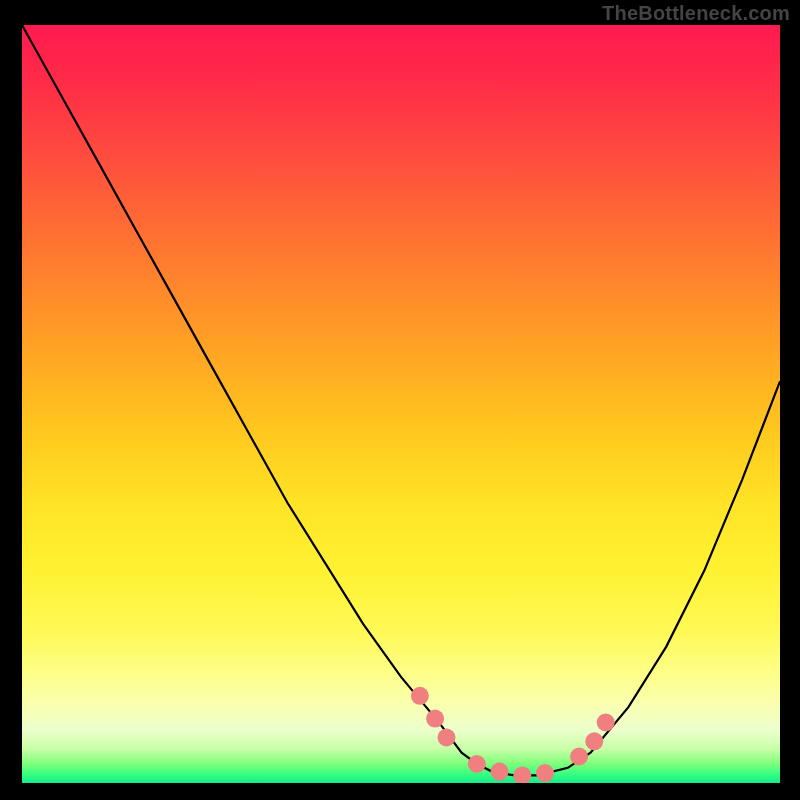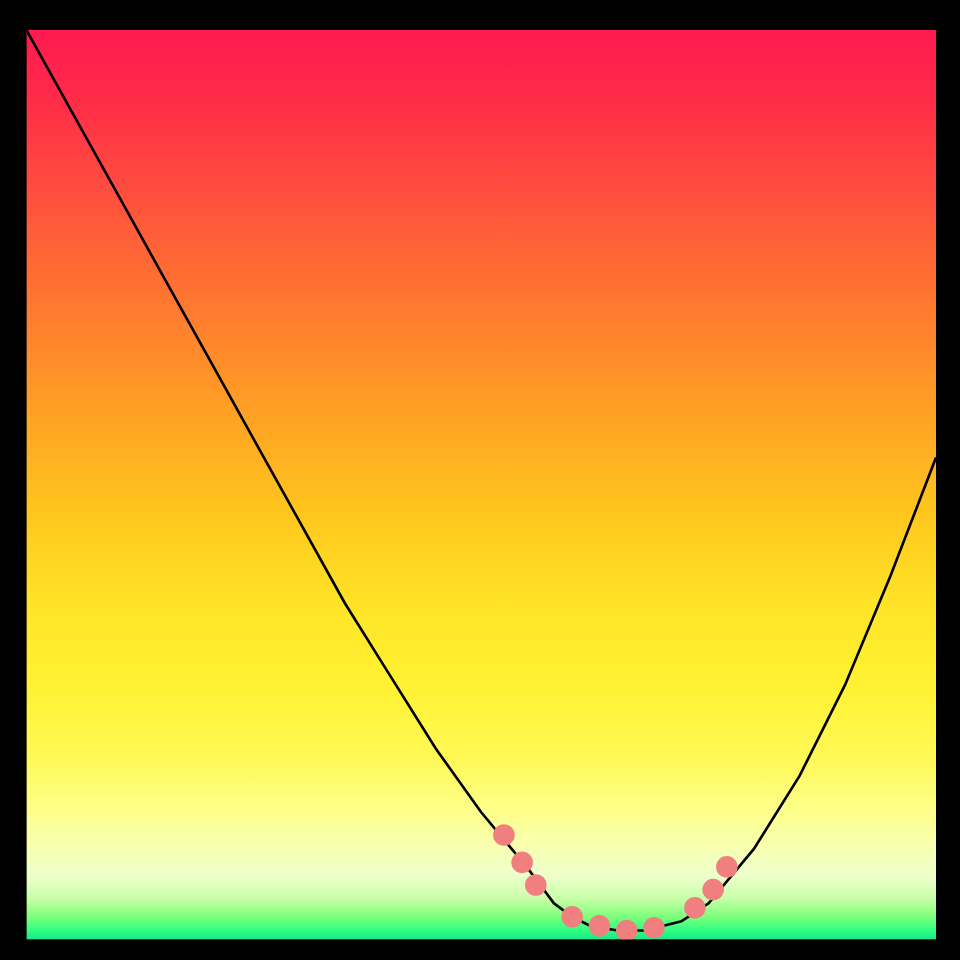--- a/index.html
+++ b/index.html
@@ -63,20 +63,21 @@
   svg.curve {
     position: absolute;
     left: 0; top: 0; width: 100%; height: 100%;
   }
 </style>
 </head>
 <body>
 
 <div class="frame">
 
+  <div class="attribution">TheBottleneck.com</div>
 
   <div class="plot">
     <div class="gradient"></div>
     <svg class="curve" viewBox="0 0 758 758" preserveAspectRatio="none">
       <path id="bottleneck-curve" fill="none" stroke="#000" stroke-width="2.2" d="M0.0 0.0 L37.9 68.2 L75.8 136.4 L113.7 204.7 L151.6 272.9 L189.5 341.1 L227.4 409.3 L265.3 477.5 L303.2 538.2 L341.1 598.8 L379.0 651.9 L416.9 697.4 L439.6 727.7 L454.8 739.0 L470.0 746.6 L492.7 750.4 L515.4 750.4 L545.8 742.8 L568.5 727.7 L606.4 682.2 L644.3 621.6 L682.2 545.8 L720.1 454.8 L758.0 356.3"></path>
       <g id="marker-group">
           <circle cx="397.9" cy="670.8" r="9" fill="#f08080"></circle>
           <circle cx="413.1" cy="693.6" r="9" fill="#f08080"></circle>
           <circle cx="424.5" cy="712.5" r="9" fill="#f08080"></circle>
           <circle cx="454.8" cy="739.0" r="9" fill="#f08080"></circle>

